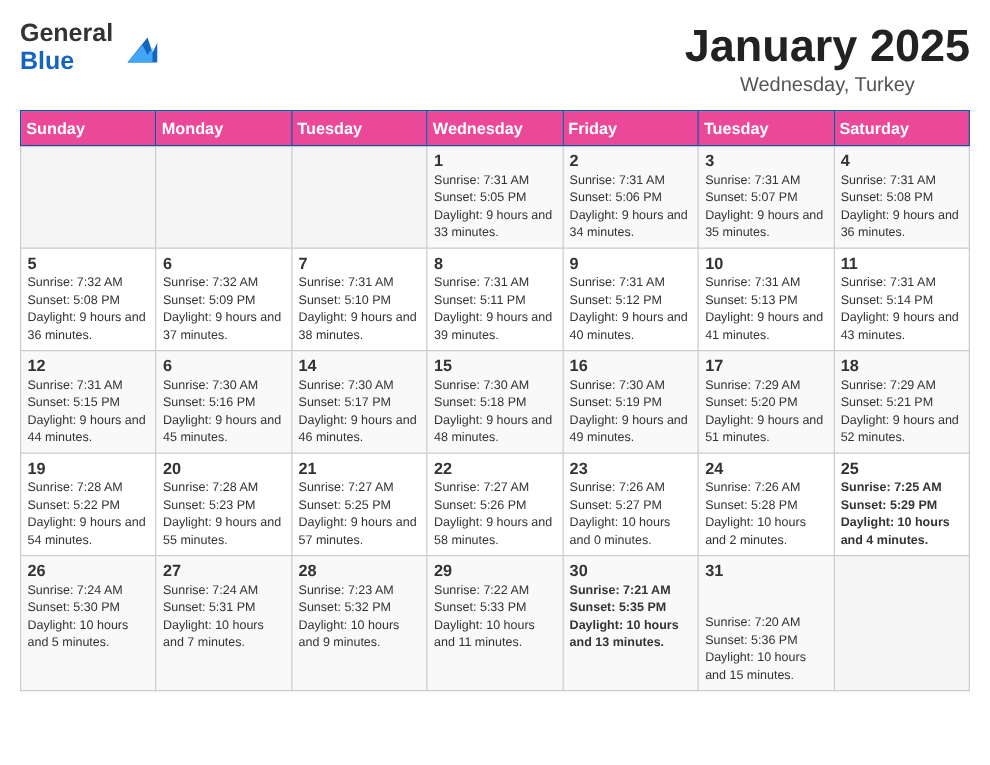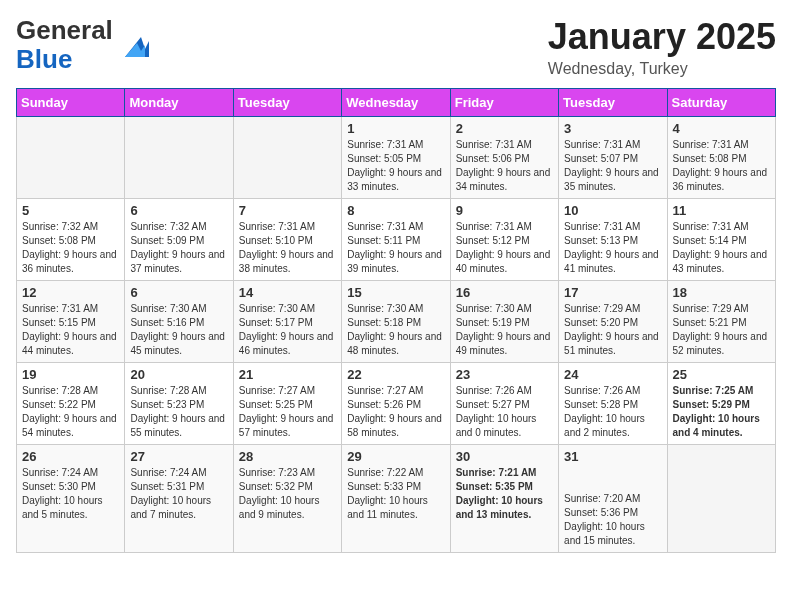--- a/index.html
+++ b/index.html
@@ -14,51 +14,51 @@
       display: flex;
       justify-content: space-between;
       align-items: flex-start;
       margin-bottom: 10px;
     }
     .logo {
       display: flex;
       align-items: center;
     }
     .logo-text {
-      font-size: 26px;
+      font-size: 20px;
       font-weight: bold;
       line-height: 1.1;
     }
     .logo-general { color: #333; }
     .logo-blue { color: #1565c0; }
     .logo-icon {
       width: 32px;
       height: 32px;
       margin-left: 4px;
     }
     .title-block {
-      text-align: left;
+      text-align: center;
     }
     .month-title {
       font-size: 36px;
       font-weight: bold;
       color: #222;
     }
     .location-title {
       font-size: 16px;
       color: #555;
       margin-top: 2px;
     }
     .calendar {
       width: 100%;
       border-collapse: collapse;
       border: 1px solid #ccc;
     }
     .calendar th {
-      background: #d946ef;
+      background: #ec4899;
       color: #fff;
       font-size: 13px;
       padding: 6px 4px;
       text-align: left;
       border: 1px solid #1255a0;
       font-weight: bold;
     }
     .calendar td {
       vertical-align: top;
       border: 1px solid #ccc;

